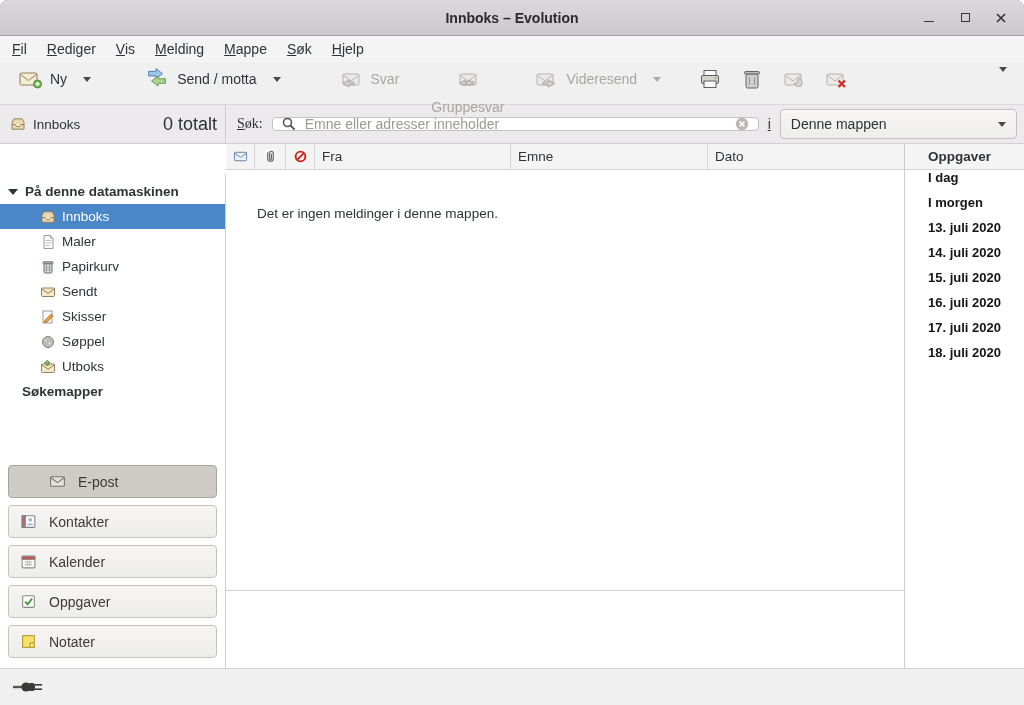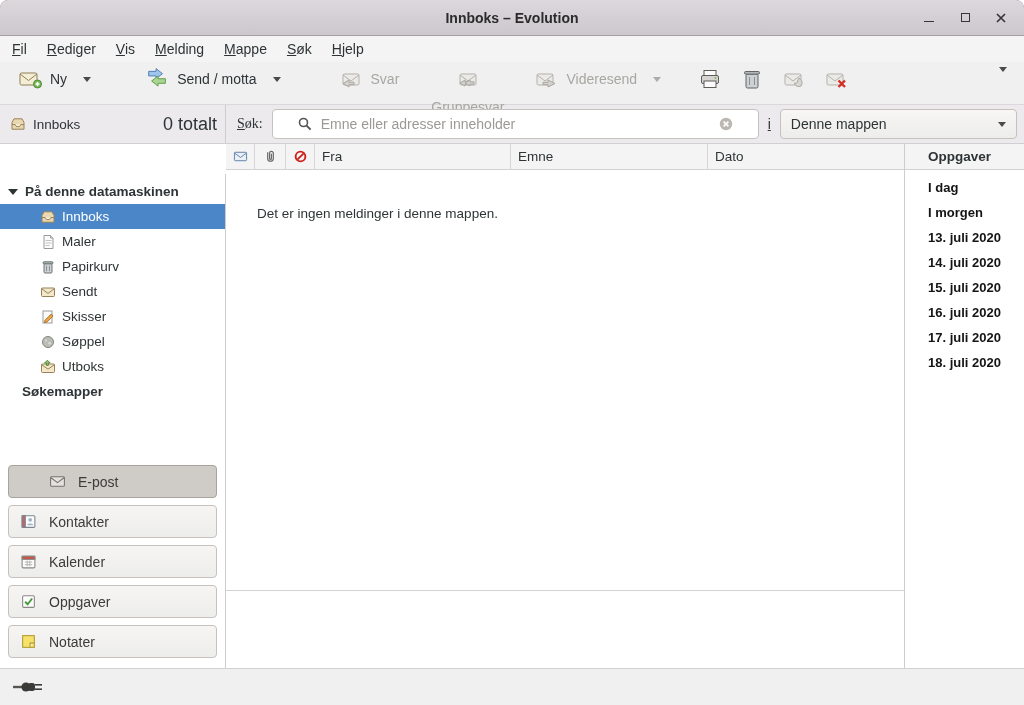--- a/index.html
+++ b/index.html
@@ -54,21 +54,21 @@
   .m-print { margin-left: 20px; }
   .tb-spacer { flex: 1; }
 
   
   .searchrow { height: 39px; background: #eceaec; border-bottom: 1px solid #d2cfd2; display: flex; align-items: center; }
   .folder-info { flex: 0 0 226px; height: 100%; display: flex; align-items: center; padding: 0 8px 0 10px; border-right: 1px solid #cfccce; }
   .folder-name { margin-left: 7px; font-size: 13.5px; }
   .folder-count { margin-left: auto; font-size: 18px; }
   .search-label { margin-left: 11px; font-size: 14px; display: inline-block; font-family: Liberation Serif, serif; }
   .search-label::first-letter { text-decoration: underline; }
-  .search-entry { display: flex; align-items: center; margin-left: 9px; flex: 0 0 487px; height: 30px; background: #fff; border: 1px solid #c6c1bc; border-radius: 4px; padding: 0 24px; }
+  .search-entry { display: flex; align-items: center; margin-left: 9px; flex: 0 0 487px; height: 14px; background: #fff; border: 1px solid #c6c1bc; border-radius: 4px; padding: 0 8px; }
   .search-input { border: none; outline: none; flex: 1; margin-left: 8px; font-family: "Liberation Sans", sans-serif; font-size: 14px; color: #2e3436; background: transparent; }
   .search-input::placeholder { color: #9b9992; opacity: 1; }
   .scope-label { margin: 0 9px; font-size: 14px; text-decoration: underline; }
   .scope-dropdown { flex: 1; margin-right: 7px; height: 30px; background: linear-gradient(#f7f6f5, #ededec); border: 1px solid #c6c1bc; border-radius: 4px; display: flex; align-items: center; padding: 0 10px; font-size: 14px; }
   .scope-dropdown .arrow-down { margin-left: auto; }
 
   
   .content { position: absolute; top: 144px; left: 0; right: 0; bottom: 37px; display: flex; background: #fff; }
 
   
@@ -95,21 +95,21 @@
   .col-fra { flex: 0 0 196px; }
   .col-emne { flex: 0 0 197px; }
   .col-dato { flex: 1; border-right: none; }
   .list-body { flex: 1; position: relative; background: #fff; }
   .empty-msg { position: absolute; top: 36px; left: 31px; font-size: 13.5px; }
   .preview-split { position: absolute; left: 0; right: 0; top: 420px; height: 1px; background: #d5d2d5; }
 
   
   .tasks-pane { flex: 0 0 120px; border-left: 1px solid #cfccce; background: #fff; display: flex; flex-direction: column; }
   .tasks-header { height: 26px; flex: 0 0 26px; background: #f5f4f5; border-bottom: 1px solid #d5d2d5; display: flex; align-items: center; padding-left: 23px; font-weight: bold; font-size: 13.5px; }
-  .task-item { height: 25px; display: flex; align-items: flex-end; padding-left: 23px; font-weight: bold; font-size: 13px; color: #141414; }
+  .task-item { height: 25px; display: flex; align-items: flex-start; padding-left: 23px; font-weight: bold; font-size: 13px; color: #141414; }
 
   
   .statusbar { position: absolute; left: 0; right: 0; bottom: 0; height: 37px; background: #f1f0f1; border-top: 1px solid #d2cfd2; display: flex; align-items: center; padding-left: 13px; }
 
   svg { display: block; }
 </style>
 </head>
 <body>
 
 <div class="window">

